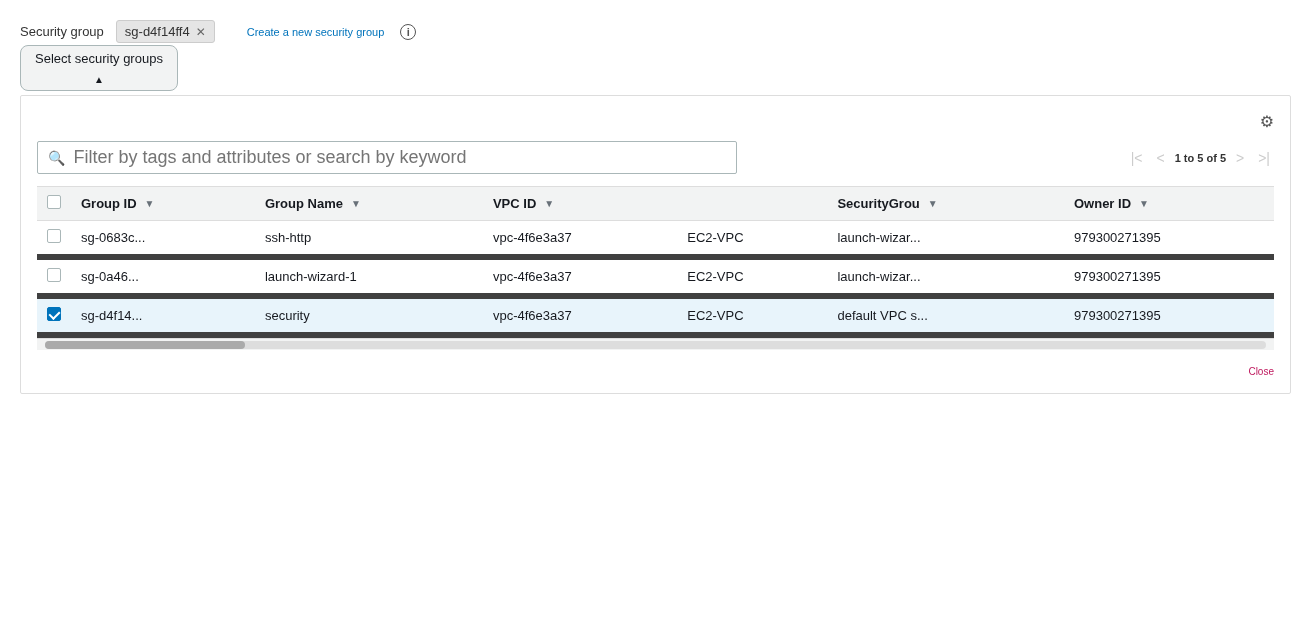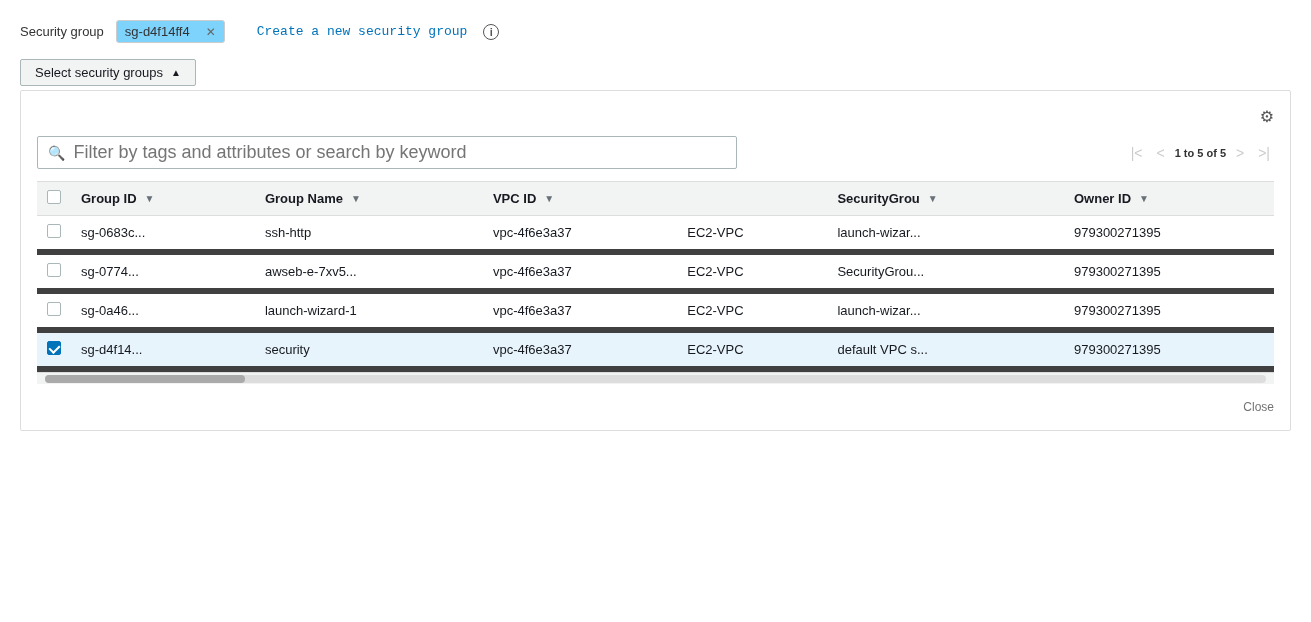--- a/index.html
+++ b/index.html
@@ -10,56 +10,54 @@
       color: #333;
       padding: 20px;
       width: 1311px;
       min-height: 622px;
     }
 
     .top-row {
       display: flex;
       align-items: center;
       gap: 12px;
-      margin-bottom: 14px;
       text-align: center;
     }
 
     .security-group-label {
       font-size: 13px;
       color: #333;
       font-weight: 500;
       white-space: nowrap;
     }
 
     .tag-badge {
       display: inline-flex;
       align-items: center;
-      gap: 16px;
-      background: #7dd3fc;
+      gap: 6px;
+      background: #e5e5e5;
       border: 1px solid #ccc;
       border-radius: 3px;
       padding: 3px 8px;
       font-size: 13px;
       color: #333;
     }
 
     .tag-badge .close-x {
       cursor: pointer;
       color: #666;
       font-size: 12px;
       line-height: 1;
     }
 
     .create-link {
       color: #0073bb;
       text-decoration: none;
-      font-size: 13px;
+      font-size: 11px;
       margin-left: 20px;
-      font-family: Liberation Mono, monospace;
     }
 
     .info-icon {
       display: inline-flex;
       align-items: center;
       justify-content: center;
       width: 16px;
       height: 16px;
       border: 1.5px solid #555;
       border-radius: 50%;
@@ -69,26 +67,27 @@
       cursor: pointer;
       margin-left: 4px;
     }
 
     .select-btn {
       display: inline-flex;
       align-items: center;
       gap: 8px;
       background: #f2f3f3;
       border: 1px solid #aab7b8;
-      border-radius: 2px;
+      border-radius: 8px;
       padding: 5px 14px;
       font-size: 13px;
       cursor: pointer;
       color: #16191f;
       margin-top: 2px;
+      flex-direction: column;
     }
 
     .dropdown-arrow {
       font-size: 10px;
     }
 
     .panel {
       border: 1px solid #ddd;
       border-radius: 2px;
       background: #fff;
@@ -272,23 +271,23 @@
       left: 0;
     }
 
     .panel-footer {
       display: flex;
       justify-content: flex-end;
       margin-top: 16px;
     }
 
     .close-link {
-      color: #737373;
+      color: #be185d;
       text-decoration: none;
-      font-size: 12px;
+      font-size: 10px;
       cursor: pointer;
     }
 
     .th-checkbox {
       width: 32px;
     }
   </style>
 </head>
 <body>
 
@@ -375,31 +374,20 @@
       <tbody id="table-body">
       <tr>
     <td class="checkbox-cell">
       <span class="cb"></span>
     </td>
     <td>sg-0683c...</td>
     <td>ssh-http</td>
     <td>vpc-4f6e3a37</td>
     <td>EC2-VPC</td>
     <td>launch-wizar...</td>
-    <td>979300271395</td>
-  </tr>
-          <tr>
-    <td class="checkbox-cell">
-      <span class="cb"></span>
-    </td>
-    <td>sg-0774...</td>
-    <td>awseb-e-7xv5...</td>
-    <td>vpc-4f6e3a37</td>
-    <td>EC2-VPC</td>
-    <td>SecurityGrou...</td>
     <td>979300271395</td>
   </tr>
           <tr>
     <td class="checkbox-cell">
       <span class="cb"></span>
     </td>
     <td>sg-0a46...</td>
     <td>launch-wizard-1</td>
     <td>vpc-4f6e3a37</td>
     <td>EC2-VPC</td>

